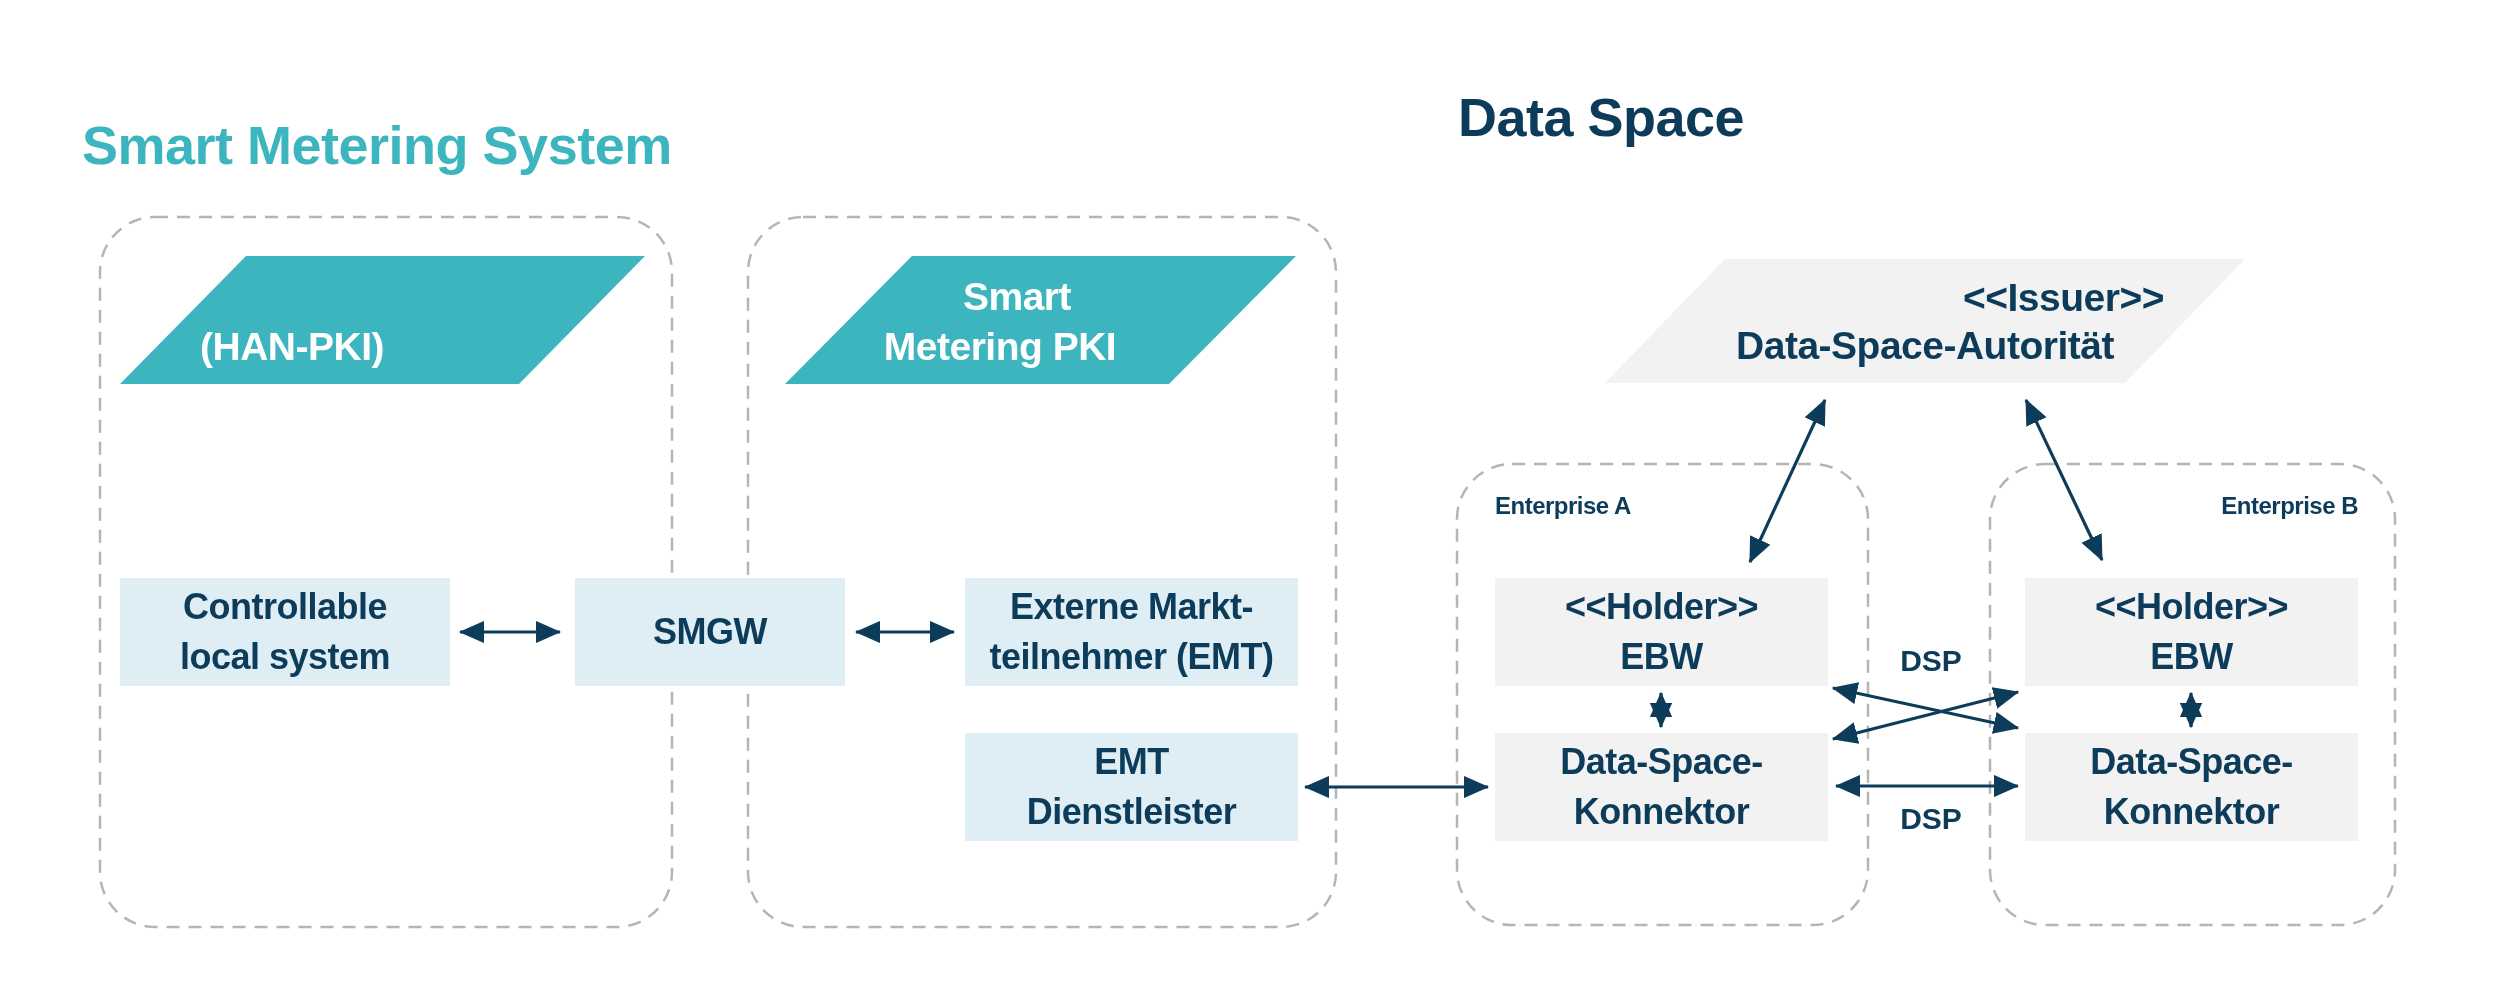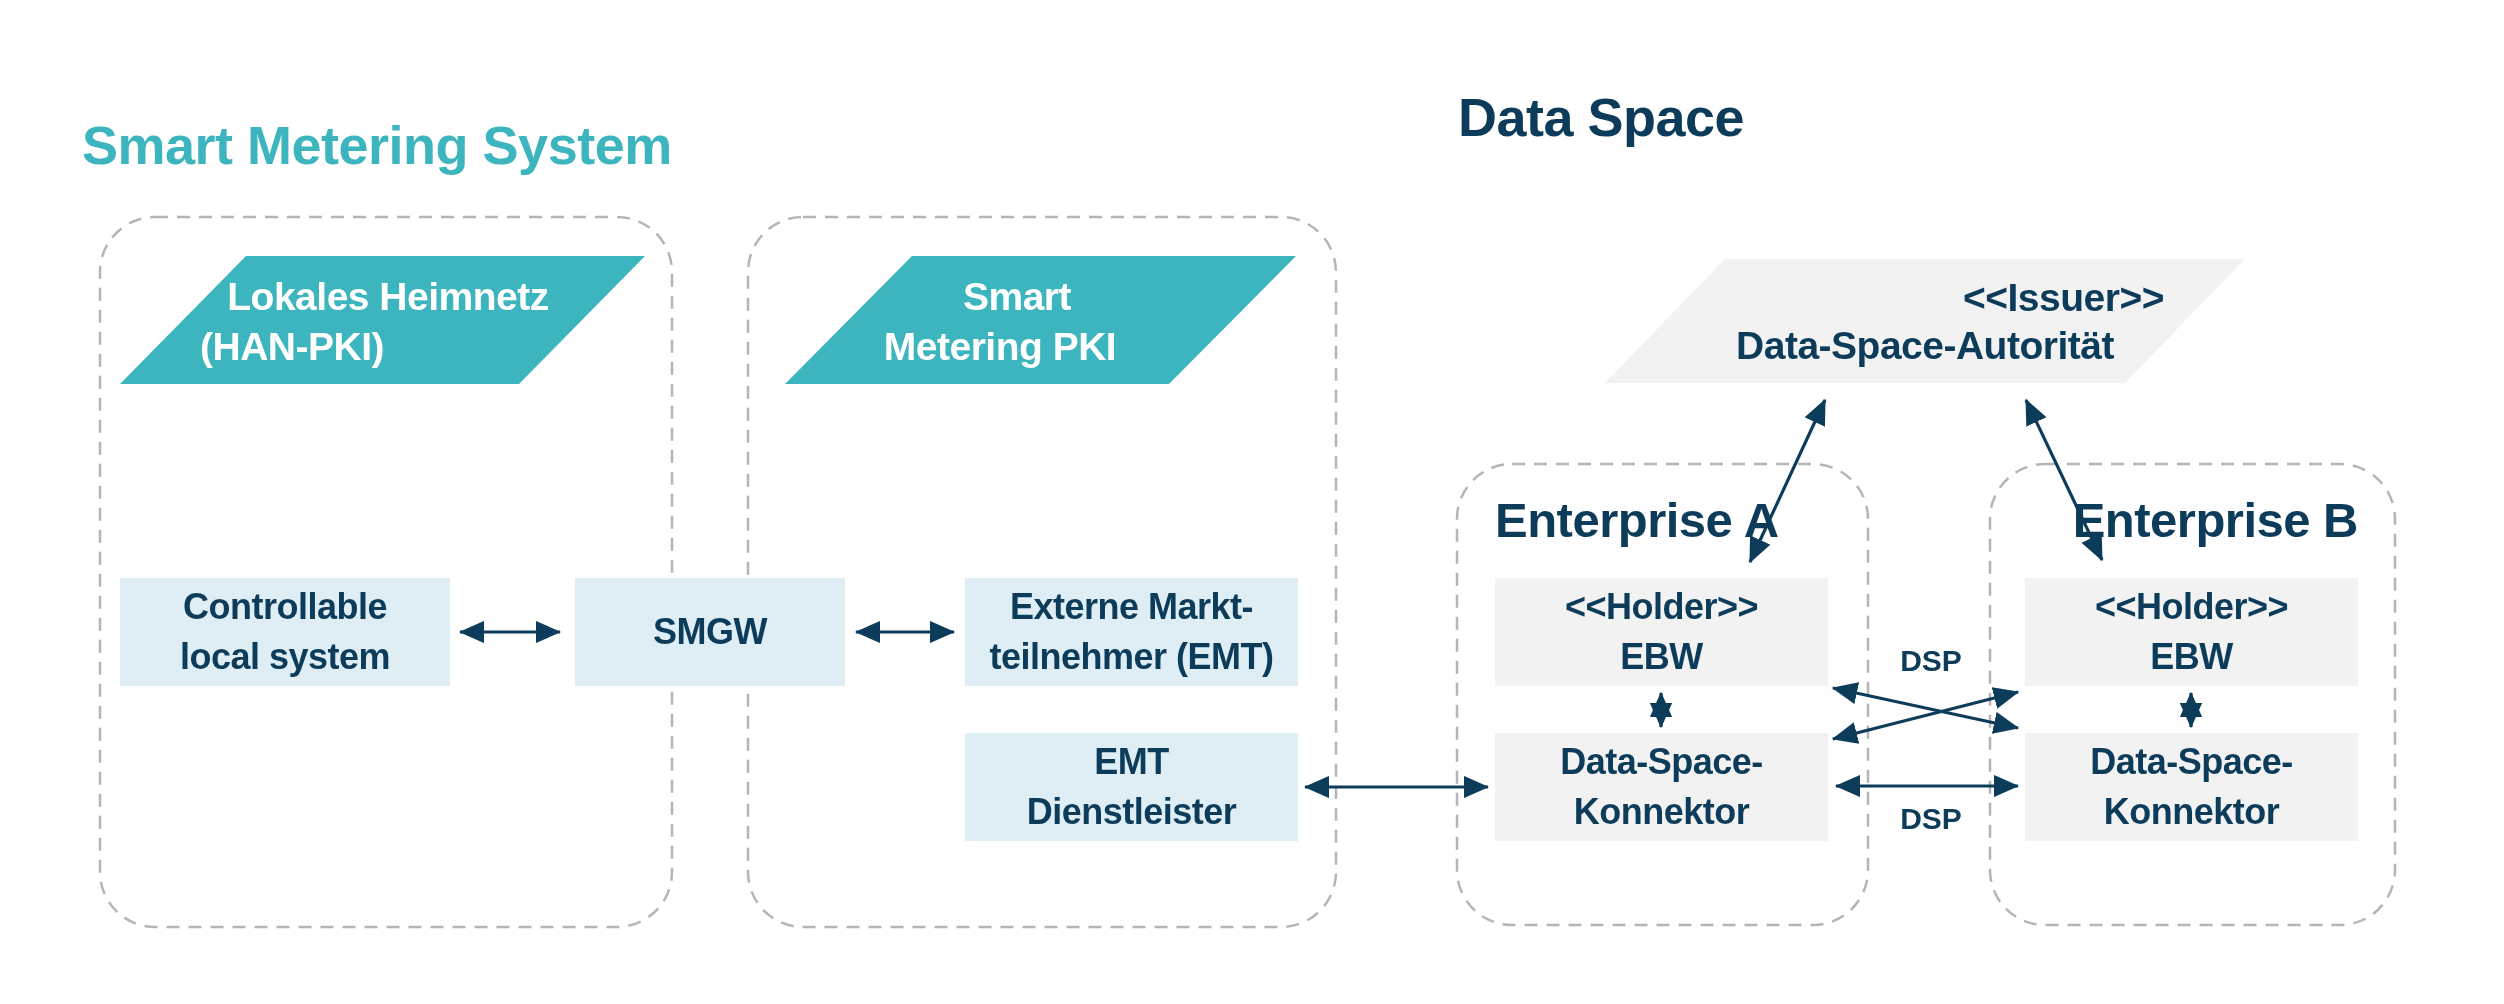--- a/index.html
+++ b/index.html
@@ -46,21 +46,21 @@
   }
   .para-line.white{color:#fff;}
   .para-line.navy{color:var(--navy);}
   #han-line1{left:128px;top:272px;}
   #han-line2{left:32px;top:322px;}
   #smpki-line1{left:757px;top:272px;}
   #smpki-line2{left:740px;top:322px;}
   #issuer-line1{left:1644px;top:273px;text-align:right;}
   #issuer-line2{left:1665px;top:321px;}
 
-  .ent-label{position:absolute;font-size:49px;font-weight:600;letter-spacing:-0.5px;color:var(--navy);white-space:nowrap;}
+  .ent-label{position:absolute;font-size:24px;font-weight:600;letter-spacing:-0.5px;color:var(--navy);white-space:nowrap;}
   #label-enterprise-a{left:1495px;top:492px;}
   #label-enterprise-b{left:2025px;top:492px;width:333px;text-align:right;}
 
   .dsp{position:absolute;width:160px;text-align:center;font-size:30px;font-weight:600;color:var(--navy);}
   #dsp-top{left:1851px;top:644px;}
   #dsp-bottom{left:1851px;top:802px;}
 </style>
 </head>
 <body>
 
@@ -90,21 +90,20 @@
     <line class="arrow" x1="1750" y1="562" x2="1825" y2="400" marker-start="url(#ah)" marker-end="url(#ah)"></line>
     <line class="arrow" x1="2026" y1="400" x2="2102" y2="560" marker-start="url(#ah)" marker-end="url(#ah)"></line>
     <line class="arrow" x1="1833" y1="688" x2="2018" y2="728" marker-start="url(#ah)" marker-end="url(#ah)"></line>
     <line class="arrow" x1="1833" y1="739" x2="2018" y2="692" marker-start="url(#ah)" marker-end="url(#ah)"></line>
     <line class="arrow" x1="1836" y1="786" x2="2018" y2="786" marker-start="url(#ah)" marker-end="url(#ah)"></line>
   </svg>
 
   <div class="title" id="title-left">Smart Metering System</div>
   <div class="title" id="title-right">Data Space</div>
 
-  <div class="para-line white" id="han-line1">Lokales Heimnetz</div>
   <div class="para-line white" id="han-line2">(HAN-PKI)</div>
   <div class="para-line white" id="smpki-line1">Smart</div>
   <div class="para-line white" id="smpki-line2">Metering PKI</div>
   <div class="para-line navy" id="issuer-line1">&lt;&lt;Issuer&gt;&gt;</div>
   <div class="para-line navy" id="issuer-line2">Data-Space-Autorität</div>
 
   <div class="node blue" id="node-controllable">
     <span>Controllable</span>
     <span>local system</span>
   </div>

